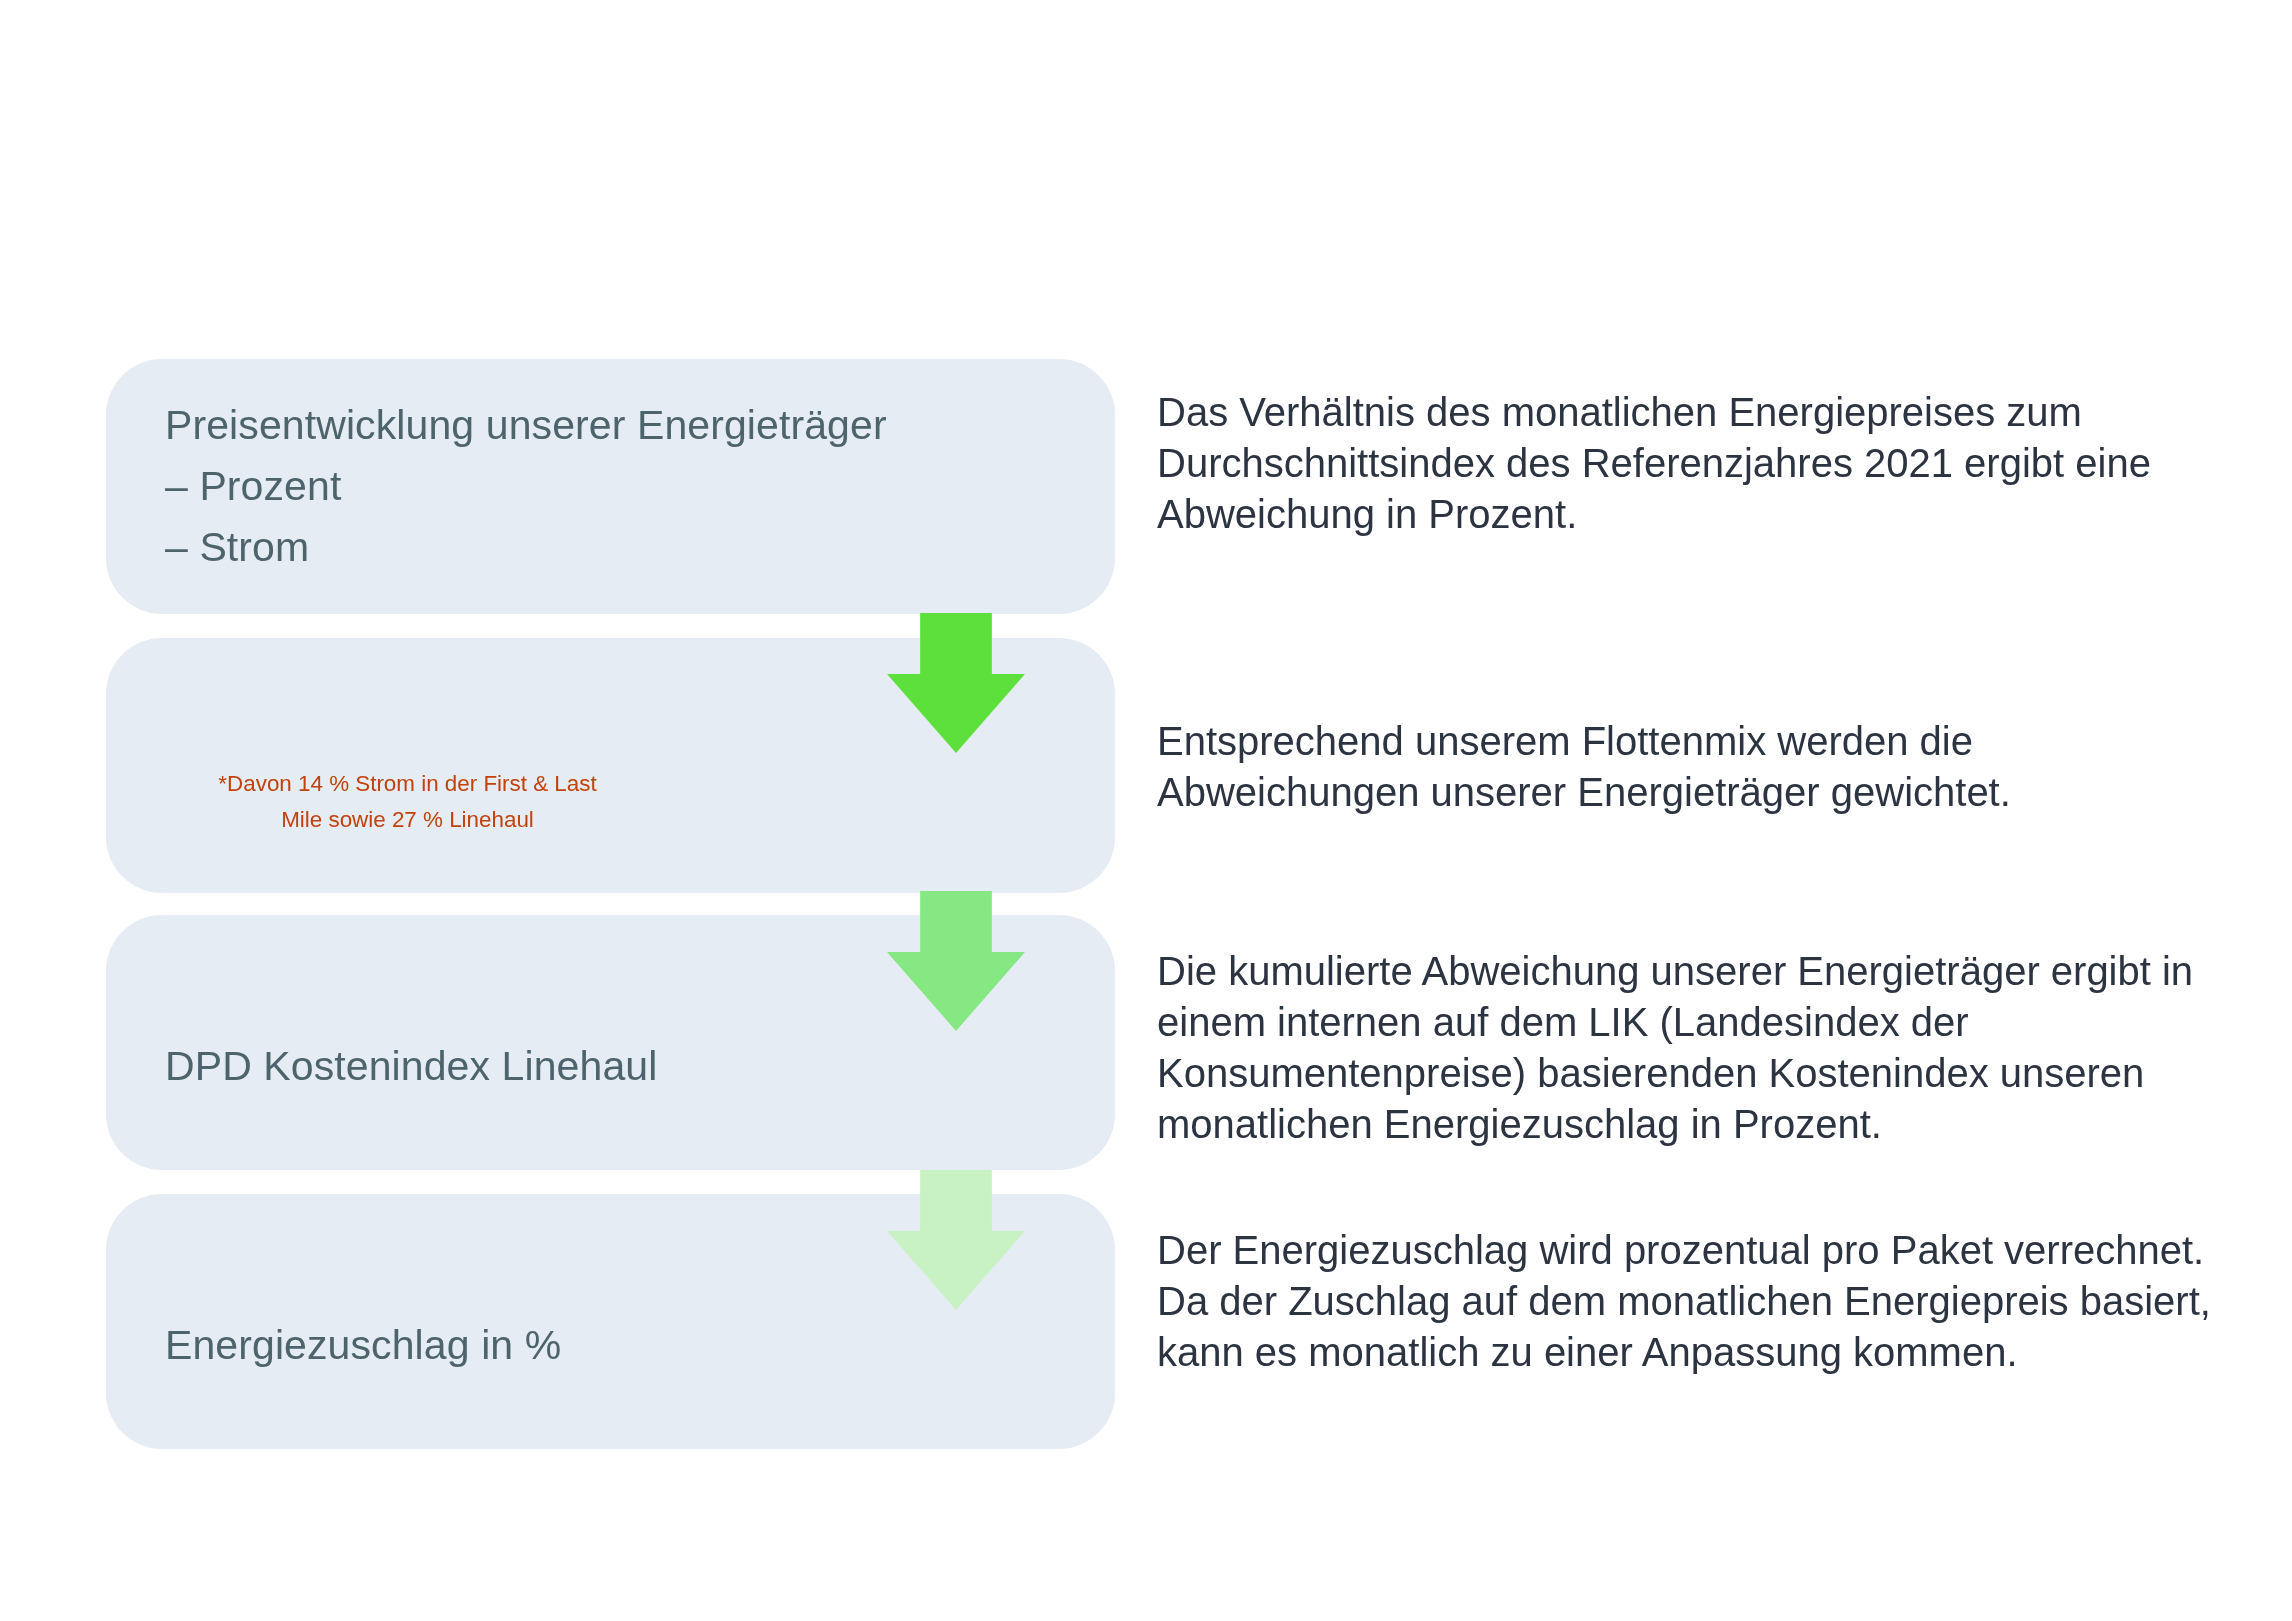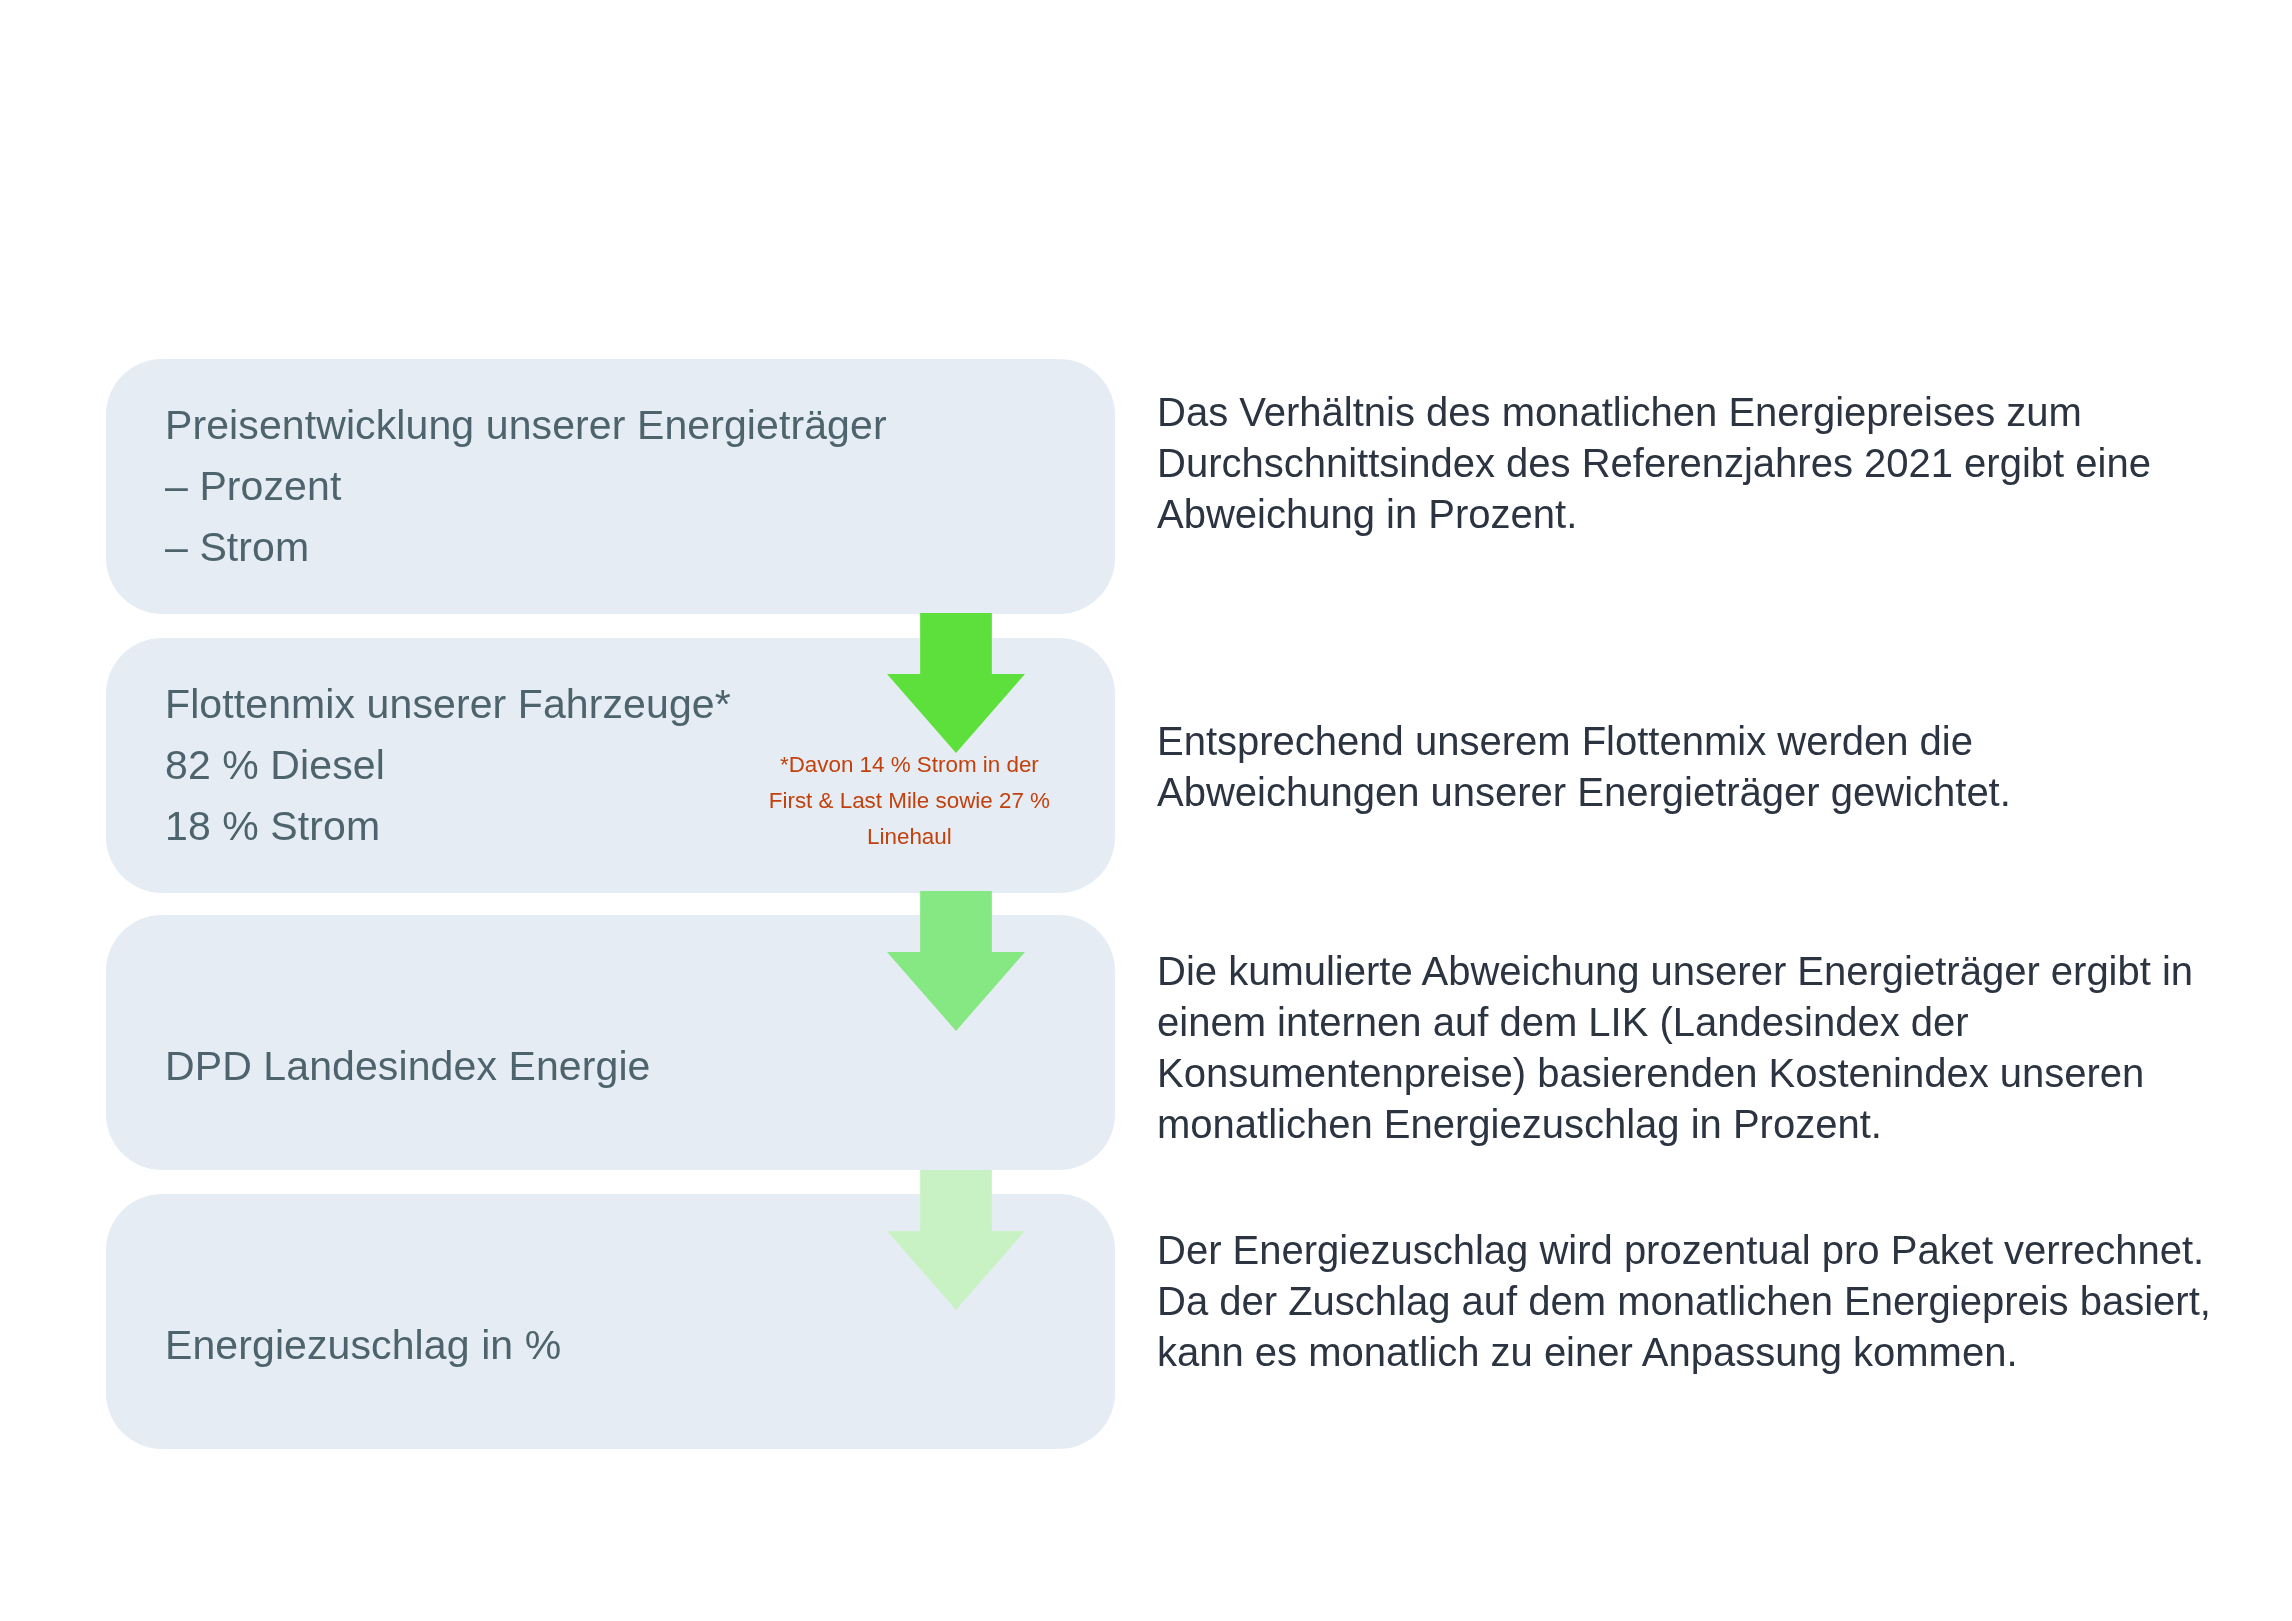--- a/index.html
+++ b/index.html
@@ -107,31 +107,26 @@
 <div class="stage">
 
   <div class="box box-1">
     <div class="box-line">Preisentwicklung unserer Energieträger</div>
     <div class="box-line">– Prozent</div>
     <div class="box-line">– Strom</div>
   </div>
 
   <div class="box box-2">
     <div class="box-2-inner">
-      <div class="box-2-stats">
-        <div class="box-line">Flottenmix unserer Fahrzeuge*</div>
-        <div class="box-line">82 % Diesel</div>
-        <div class="box-line">18 % Strom</div>
-      </div>
       <div class="footnote">*Davon 14 % Strom in der First &amp; Last Mile sowie 27 % Linehaul</div>
     </div>
   </div>
 
   <div class="box box-3 box-solo">
-    <div class="box-line">DPD Landesindex Energie</div>
+    <div class="box-line">DPD Kostenindex Linehaul</div>
   </div>
 
   <div class="box box-4 box-solo">
     <div class="box-line">Energiezuschlag in %</div>
   </div>
 
   <div class="arrow arrow-1">
     <svg viewBox="0 0 154 156" xmlns="http://www.w3.org/2000/svg" aria-hidden="true">
       <polygon points="37,0 117,0 117,68 154,68 77,156 0,68 37,68" fill="#5ee03c"></polygon>
     </svg>

